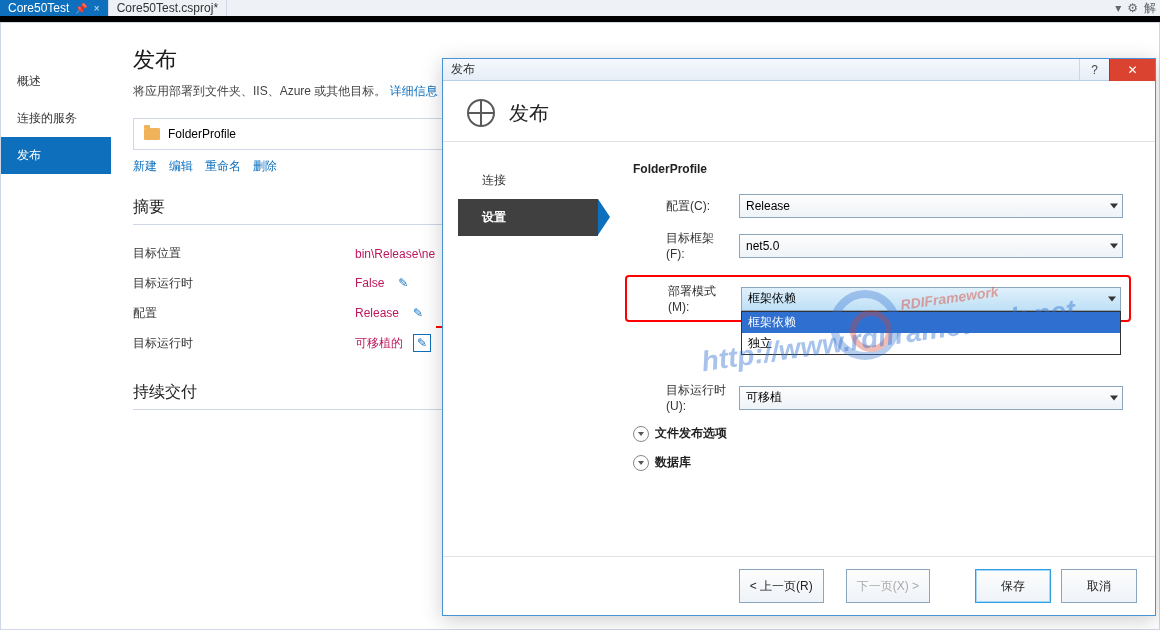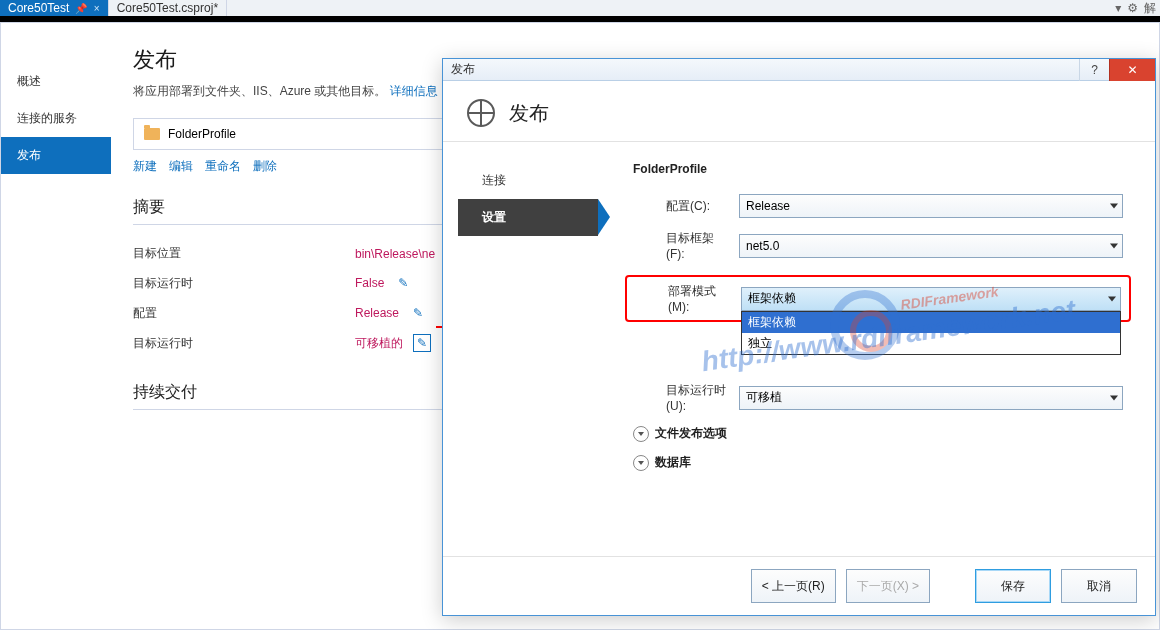--- a/index.html
+++ b/index.html
@@ -69,21 +69,21 @@
 .chev-circ::before { content: ""; border-top: 4px solid #555; border-left: 3px solid transparent; border-right: 3px solid transparent; margin-top: 1px; }
 
 
 .wm1 { position: absolute; left: 830px; top: 290px; width: 70px; height: 70px; border: 8px solid #2f6fd0; border-radius: 50%; opacity: 0.35; z-index: 20; pointer-events: none; }
 .wm1::after { content: ""; position: absolute; left: 12px; top: 12px; width: 30px; height: 30px; border: 6px solid #d9432f; border-radius: 50%; }
 .wm2 { position: absolute; left: 700px; top: 320px; font-size: 28px; font-style: italic; color: #2f6fd0; opacity: 0.42; transform: rotate(-8deg); z-index: 20; pointer-events: none; font-weight: bold; white-space: nowrap; }
 .wm3 { position: absolute; left: 900px; top: 290px; font-size: 14px; font-style: italic; color: #d9432f; opacity: 0.45; transform: rotate(-8deg); z-index: 20; pointer-events: none; font-weight: bold; }
 
 .dlg-footer { border-top: 1px solid #e2e2e2; padding: 12px 18px; display: flex; justify-content: flex-end; gap: 10px; }
 .btn { min-width: 76px; height: 16px; border: 1px solid #8ca6c0; background: linear-gradient(#fdfdfd,#eef3f8); display: inline-flex; align-items: center; justify-content: center; padding: 16px 10px; color: #222; }
-.btn.disabled { color: #aaa; }
+.btn.disabled { color: #aaa; margin-left: 12px; }
 .btn.primary { border: 1px solid #2f9de0; box-shadow: 0 0 0 1px #a8d8f7 inset; margin-left: 35px; }
 </style>
 </head>
 <body>
 
 <div class="tab-strip">
   <div class="tab active">
     <span>Core50Test</span>
     <span class="pin">📌</span>
     <span class="x">×</span>

